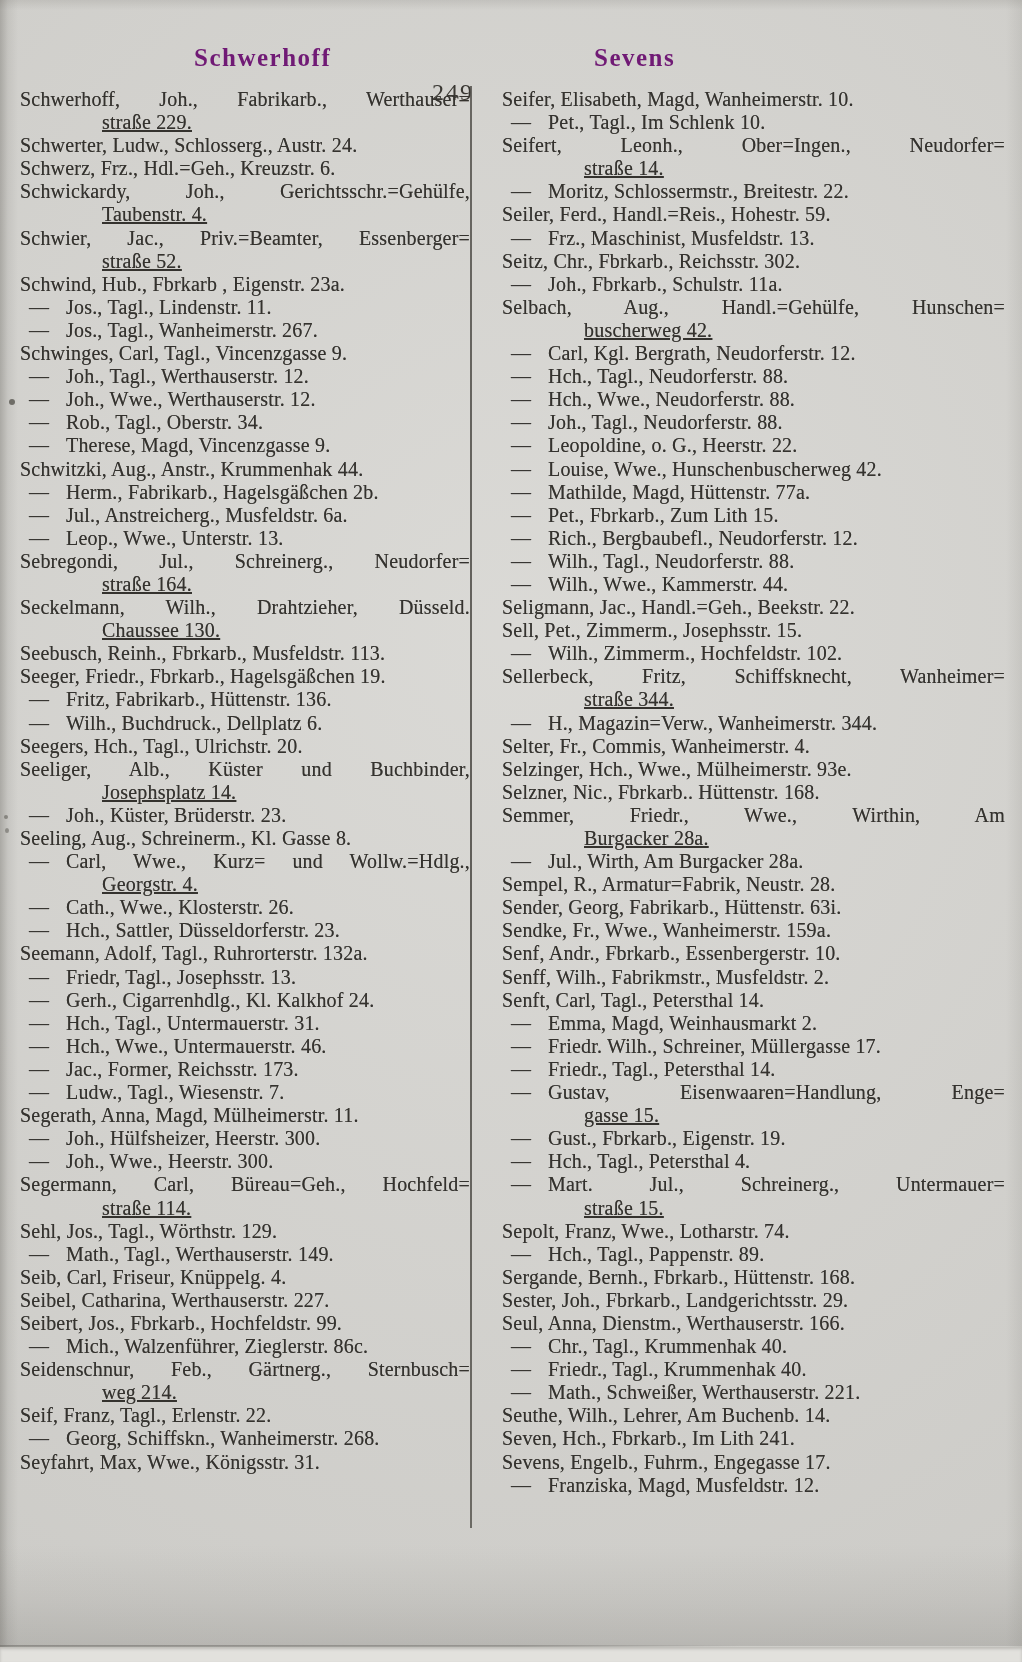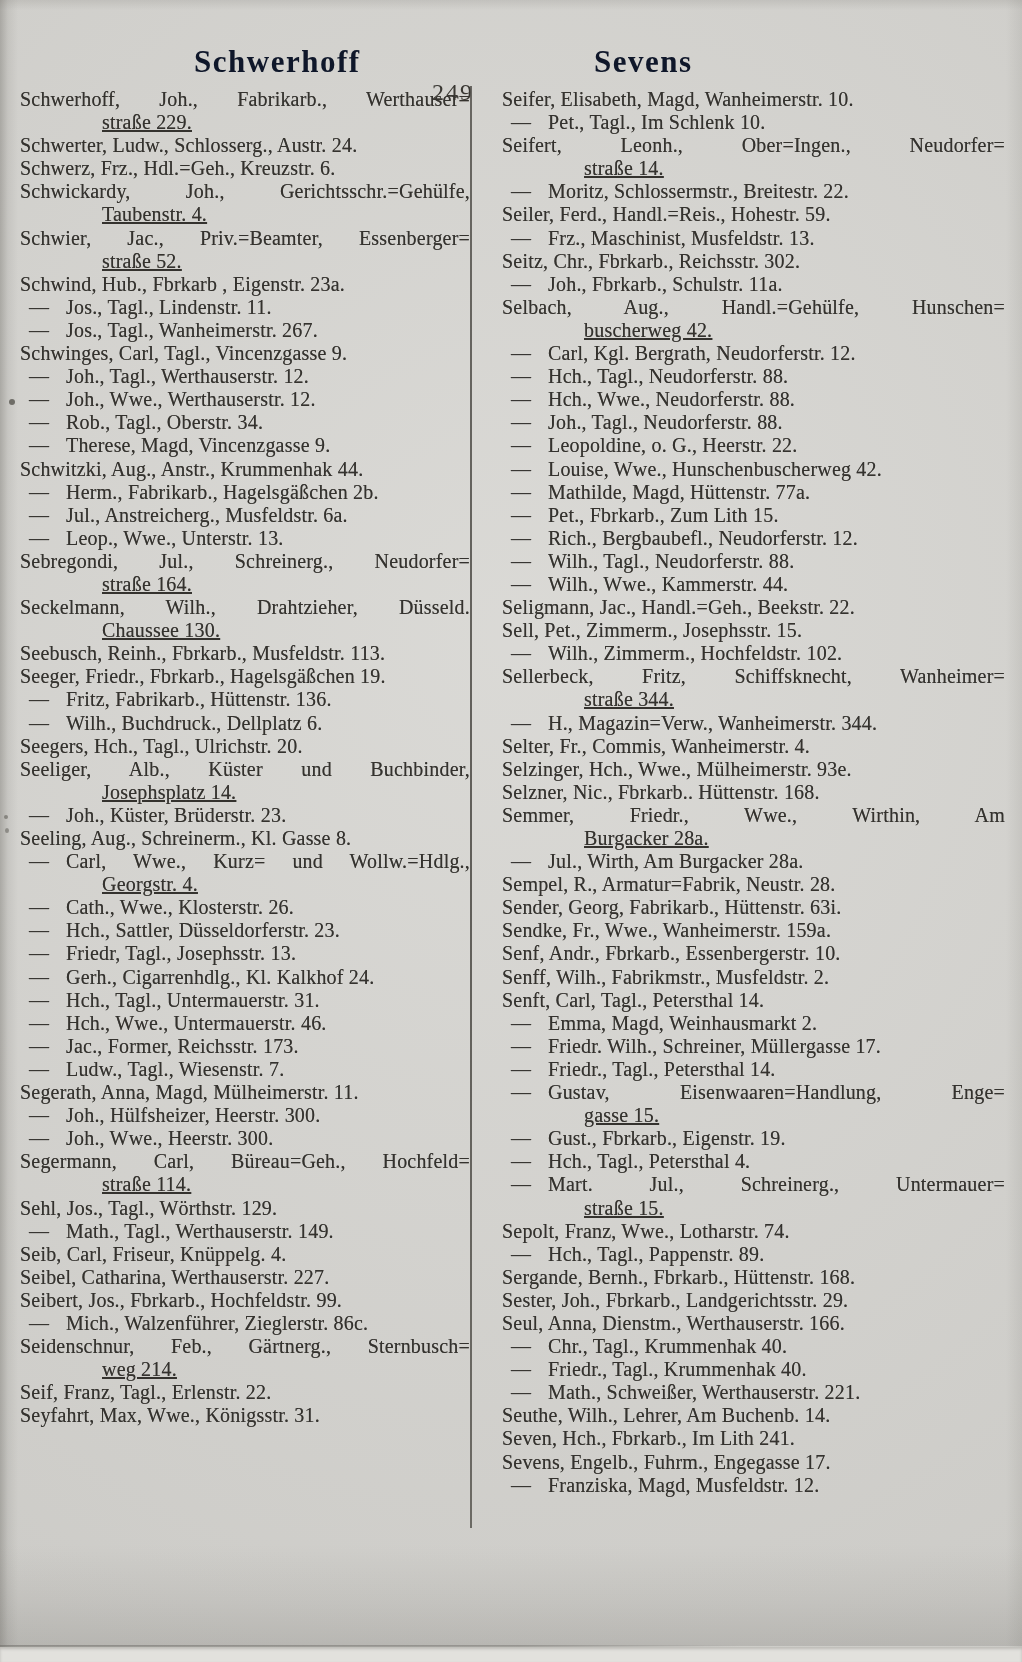--- a/index.html
+++ b/index.html
@@ -40,22 +40,22 @@
     box-shadow:inset 0 2px 3px rgba(120,118,112,.35);
   }
   .speck{position:absolute;background:#57554f;border-radius:50%;}
   .speck.s1{left:9px;top:399px;width:6px;height:6px;opacity:.8;}
   .speck.s2{left:4px;top:815px;width:4px;height:4px;opacity:.55;}
   .speck.s3{left:5px;top:828px;width:4px;height:5px;opacity:.5;}
 
   .page-header{position:absolute;left:0;top:0;width:1022px;height:86px;}
   .running-title{
     position:absolute;top:44px;
-    font-size:31px;font-weight:bold;letter-spacing:1.5px;
-    color:#0f172a;
+    font-size:25px;font-weight:bold;letter-spacing:1.5px;
+    color:#701a75;
   }
   .running-title.left{left:194px;}
   .running-title.right{left:594px;}
   .page-number{
     position:absolute;left:432px;top:46px;
     font-size:24px;letter-spacing:2px;color:#3a3833;margin-top:33px;
   }
 
   .column-divider{
     position:absolute;left:470px;top:86px;width:2px;height:1442px;
@@ -183,20 +183,23 @@
         <div class="entry-line fill"><span class="ditto-dash">—</span>Carl, Wwe., Kurz= und Wollw.=Hdlg.,</div>
         <div class="entry-line cont">Georgstr. 4.</div>
       </div>
       <div class="entry">
         <div class="entry-line"><span class="ditto-dash">—</span>Cath., Wwe., Klosterstr. 26.</div>
       </div>
       <div class="entry">
         <div class="entry-line"><span class="ditto-dash">—</span>Hch., Sattler, Düsseldorferstr. 23.</div>
       </div>
       <div class="entry">
+        <div class="entry-line">Seemann, Adolf, Tagl., Ruhrorterstr. 132a.</div>
+      </div>
+      <div class="entry">
         <div class="entry-line"><span class="ditto-dash">—</span>Friedr, Tagl., Josephsstr. 13.</div>
       </div>
       <div class="entry">
         <div class="entry-line"><span class="ditto-dash">—</span>Gerh., Cigarrenhdlg., Kl. Kalkhof 24.</div>
       </div>
       <div class="entry">
         <div class="entry-line"><span class="ditto-dash">—</span>Hch., Tagl., Untermauerstr. 31.</div>
       </div>
       <div class="entry">
         <div class="entry-line"><span class="ditto-dash">—</span>Hch., Wwe., Untermauerstr. 46.</div>
@@ -237,20 +240,23 @@
       </div>
       <div class="entry">
         <div class="entry-line"><span class="ditto-dash">—</span>Mich., Walzenführer, Zieglerstr. 86c.</div>
       </div>
       <div class="entry">
         <div class="entry-line fill">Seidenschnur, Feb., Gärtnerg., Sternbusch=</div>
         <div class="entry-line cont">weg 214.</div>
       </div>
       <div class="entry">
         <div class="entry-line">Seif, Franz, Tagl., Erlenstr. 22.</div>
+      </div>
+      <div class="entry">
+        <div class="entry-line"><span class="ditto-dash">—</span>Georg, Schiffskn., Wanheimerstr. 268.</div>
       </div>
       <div class="entry">
         <div class="entry-line">Seyfahrt, Max, Wwe., Königsstr. 31.</div>
       </div>
     </div>
   <div class="column right">
       <div class="entry">
         <div class="entry-line">Seifer, Elisabeth, Magd, Wanheimerstr. 10.</div>
       </div>
       <div class="entry">

